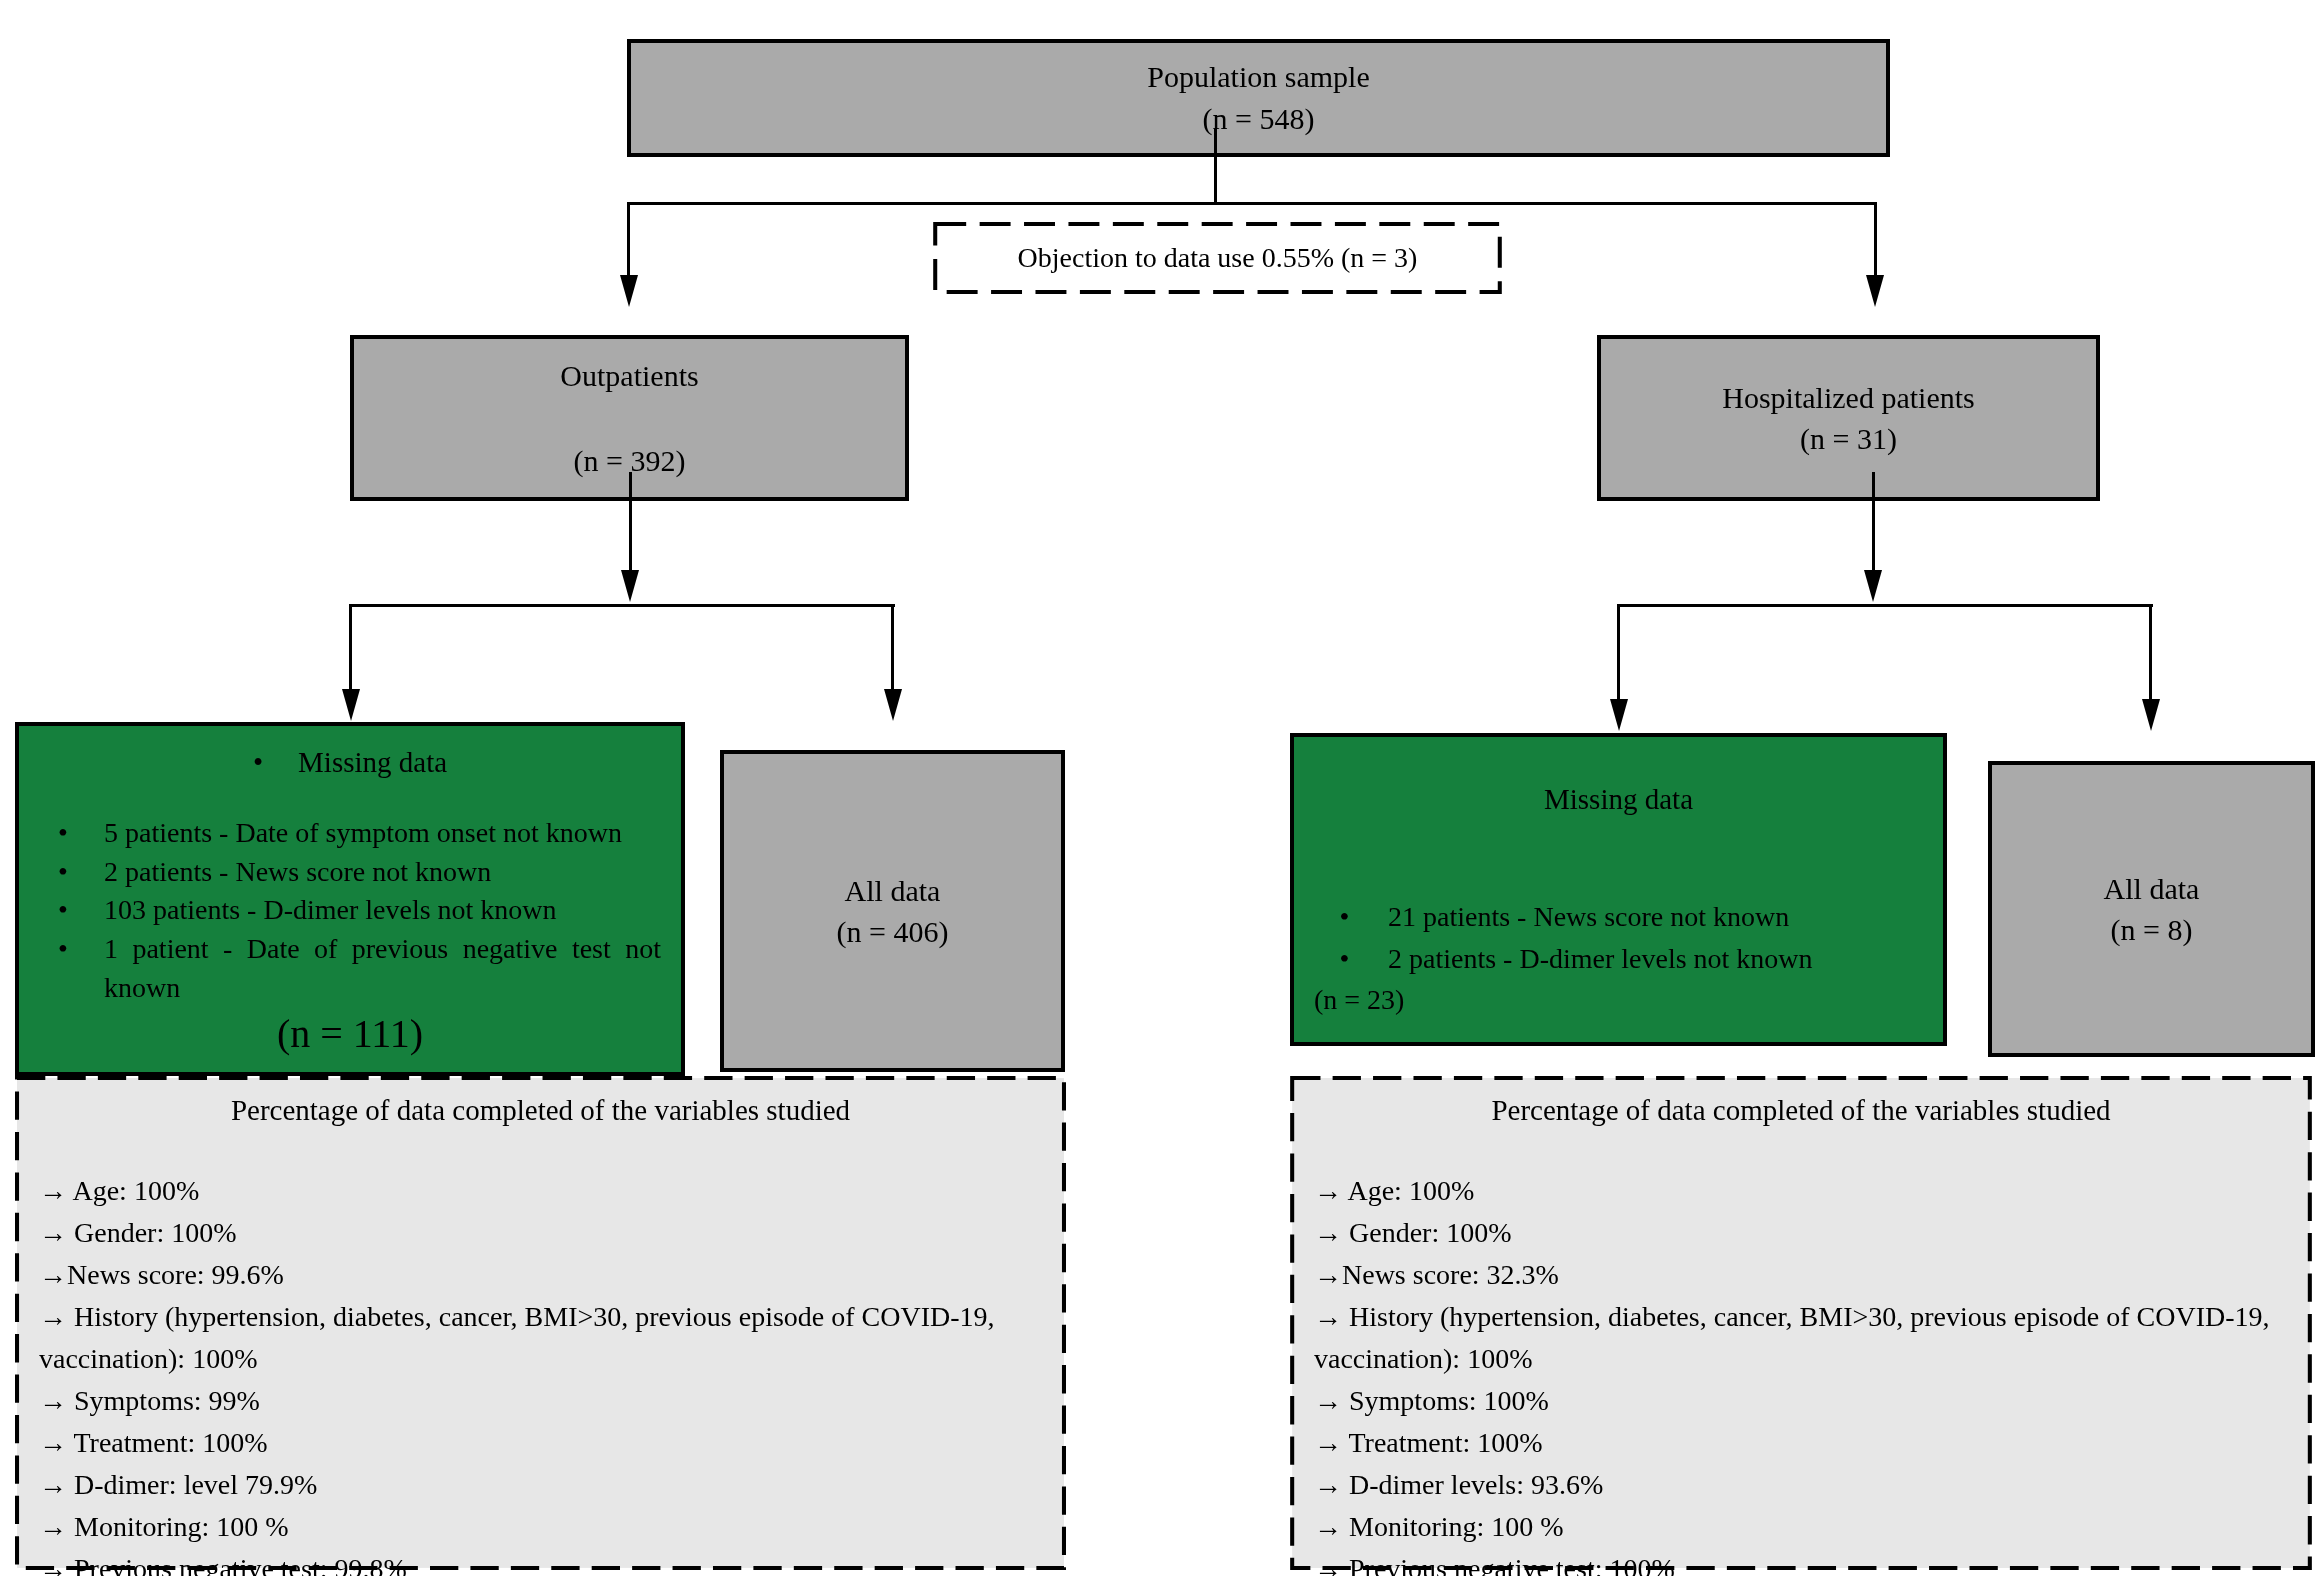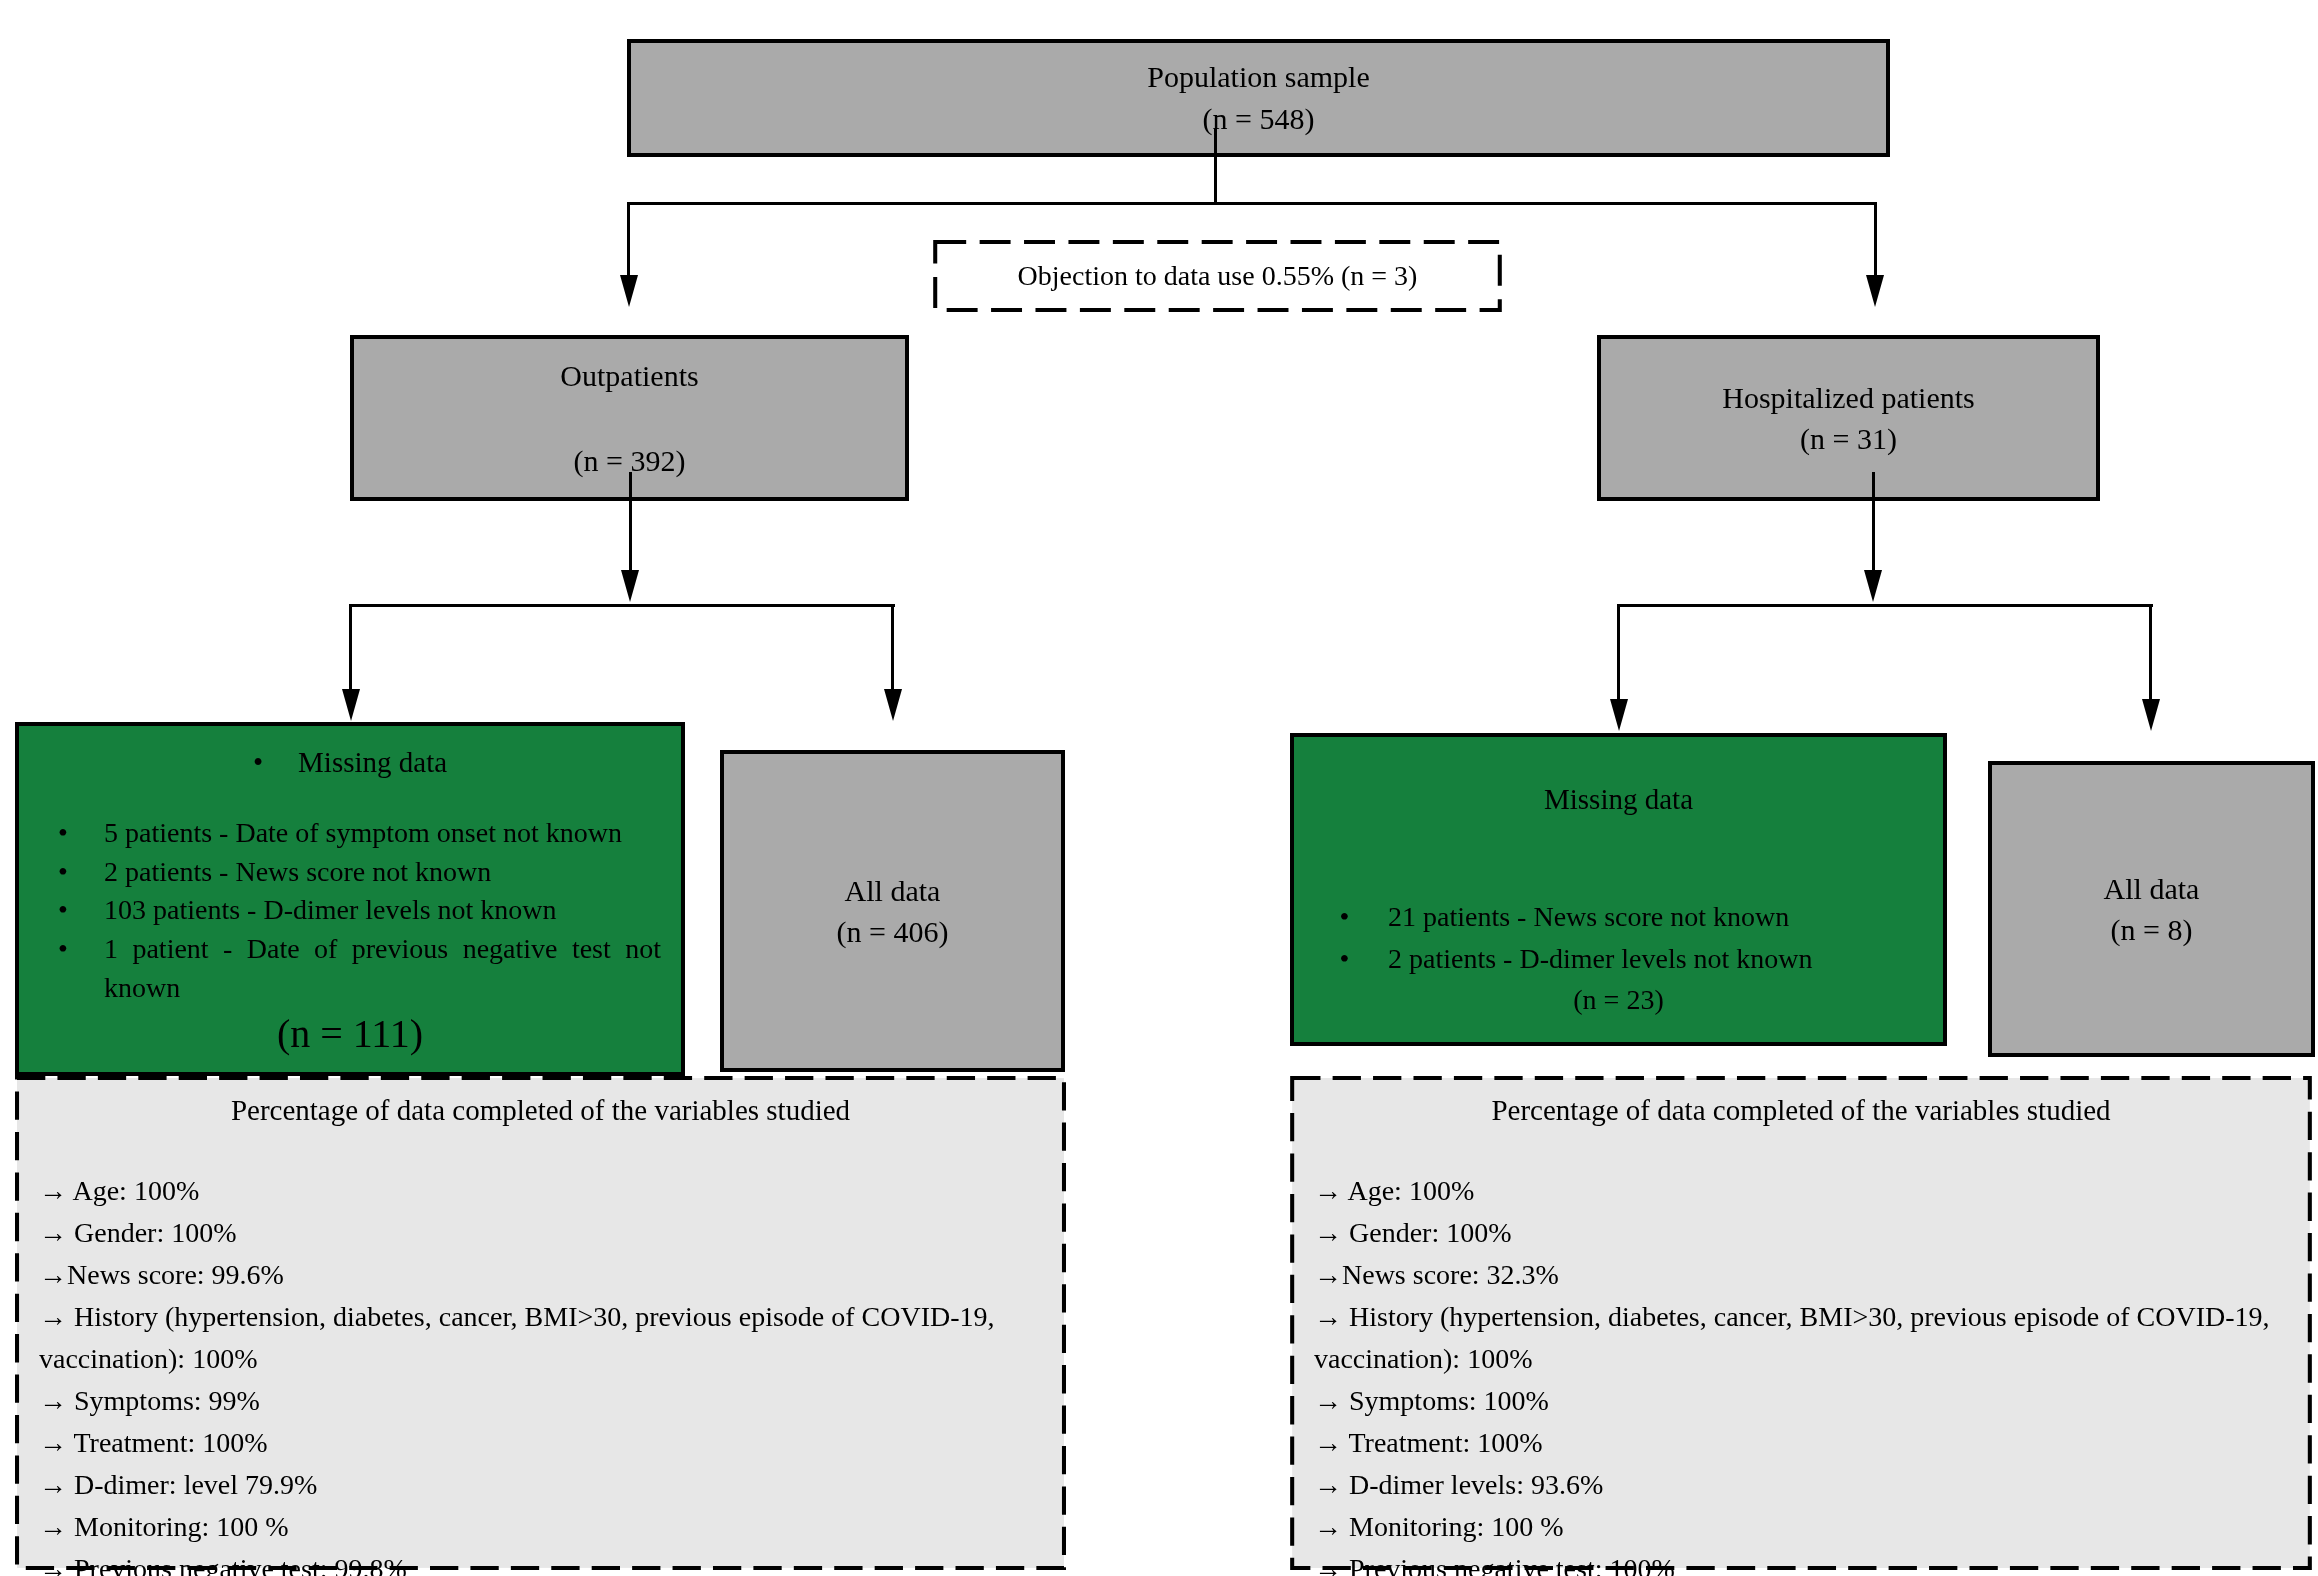--- a/index.html
+++ b/index.html
@@ -34,21 +34,21 @@
   .mm-title .blt{margin-right:35px;}
   .mi{
     position:relative;padding-left:65px;font-size:28px;line-height:1.38;
     text-align:justify;text-align-last:left;
   }
   .mi .blt{position:absolute;left:19px;top:0;}
   .mm-n{text-align:center;font-size:40px;margin-top:2.7px;}
   .mm2-title{text-align:center;font-size:29px;margin-top:32px;margin-bottom:80px;}
   .mi2{position:relative;padding-left:74px;font-size:28px;line-height:1.5;}
   .mi2 .blt{position:absolute;left:25.6px;top:0;}
-  .mm2-n{text-align:center;font-size:28px;margin-top:4px;}
+  .mm2-n{font-size:28px;margin-top:4px;}
   
   .panel-inner{position:absolute;inset:0;padding:17.5px 24px 13.5px 24px;box-sizing:border-box;}
   .panel-title{text-align:center;font-size:29px;margin-bottom:43px;}
   .pitem{font-size:28px;line-height:1.5;text-align:left;}
 </style>
 </head>
 <body>
 
 <div id="canvas">
 
@@ -57,21 +57,21 @@
     <div class="nline">(n = 548)</div>
   </div>
 
   <div class="line" style="left:1214px;top:129px;width:3.4px;height:75px;"></div>
   <div class="line" style="left:627px;top:202px;width:1250px;height:3.4px;"></div>
   <div class="line" style="left:627px;top:202px;width:3.4px;height:74px;"></div>
   <div class="arrowhead" style="left:620px;top:275px;"></div>
   <div class="line" style="left:1874px;top:202px;width:3.4px;height:74px;"></div>
   <div class="arrowhead" style="left:1866px;top:275px;"></div>
 
-  <div class="dashedwrap" style="left:933px;top:240px;width:569px;height:72px;">
+  <div class="dashedwrap" style="left:933px;top:222px;width:569px;height:72px;">
     <svg width="569" height="72" viewBox="0 0 845 107">
       <rect x="3" y="3" width="839" height="101" fill="#ffffff" stroke="#000000" stroke-width="6" stroke-dasharray="46 20"></rect>
     </svg>
     <div class="objtext">Objection to data use 0.55% (n = 3)</div>
   </div>
 
   <div class="node" style="left:350px;top:307px;width:559px;height:166px;gap:44px;">
     <div class="nline">Outpatients</div>
     <div class="nline">(n = 392)</div>
   </div>

